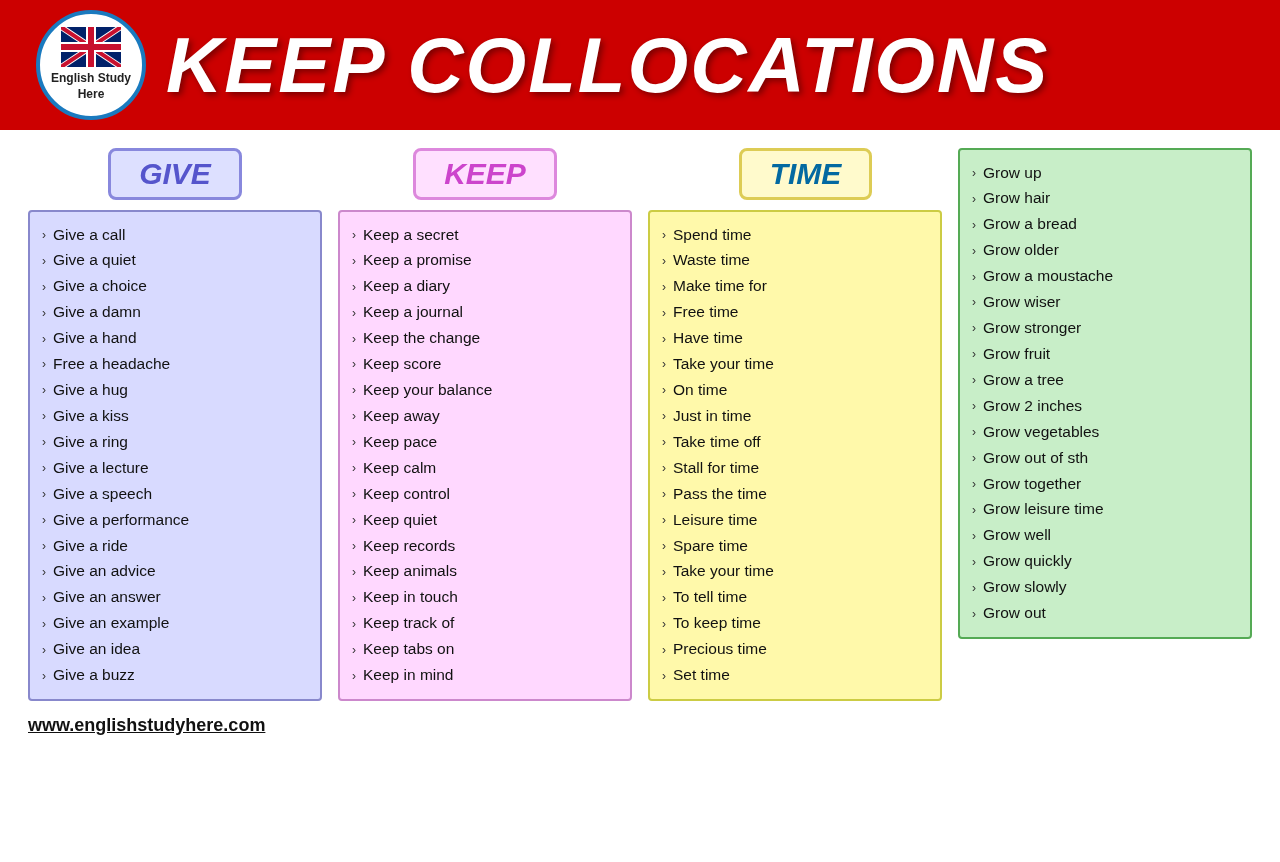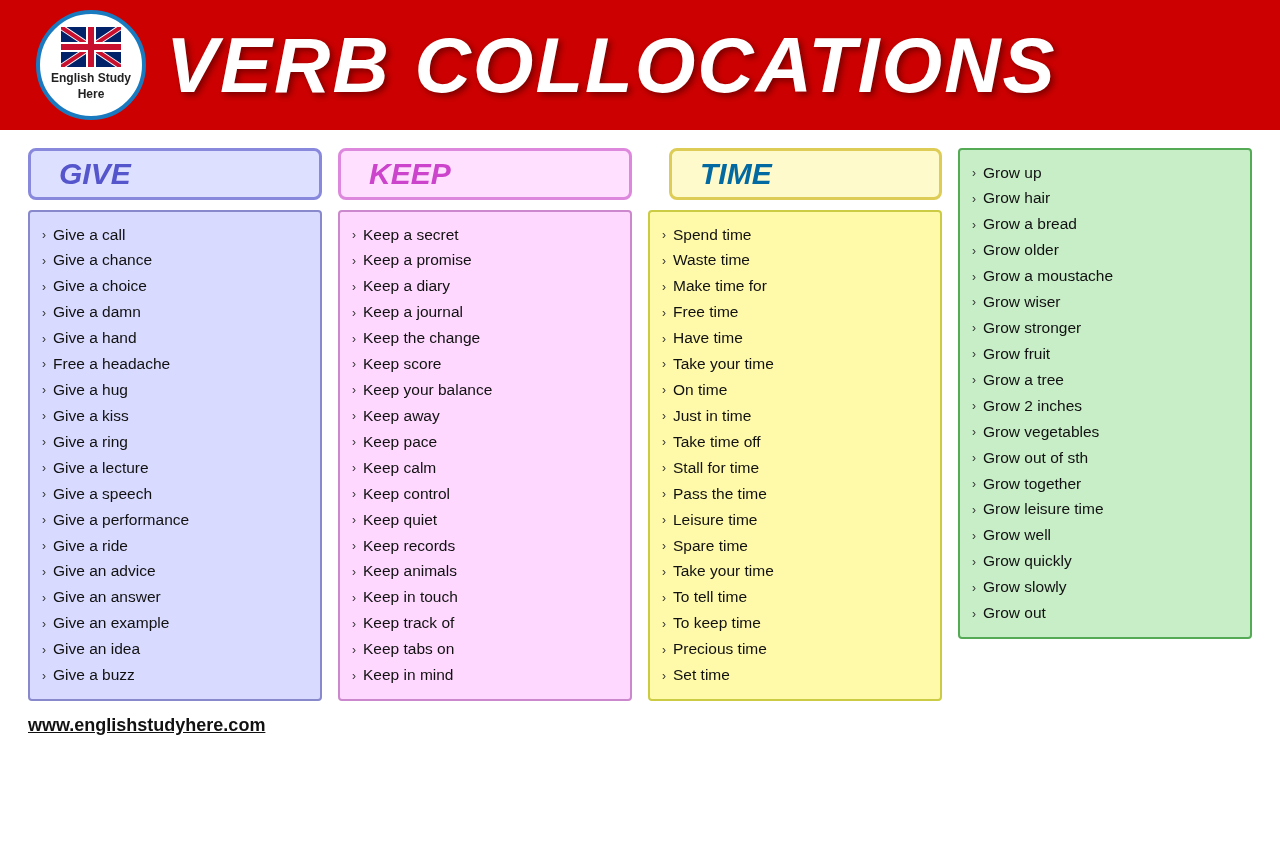--- a/index.html
+++ b/index.html
@@ -70,20 +70,21 @@
     .columns {
       display: flex;
       gap: 16px;
       justify-content: space-between;
     }
 
     .col {
       flex: 1;
       display: flex;
       flex-direction: column;
+      align-items: center;
     }
 
     
     .col-header {
       font-size: 30px;
       font-weight: 900;
       padding: 6px 28px;
       border-radius: 8px;
       border: 3px solid;
       margin-bottom: 10px;
@@ -182,37 +183,37 @@
         <line x1="0" y1="20" x2="60" y2="20" stroke="#fff" stroke-width="10"></line>
         <line x1="30" y1="0" x2="30" y2="40" stroke="#C8102E" stroke-width="6"></line>
         <line x1="0" y1="20" x2="60" y2="20" stroke="#C8102E" stroke-width="6"></line>
       </svg>
     </div>
     <div class="logo-text">
       <span>English Study</span><br>
       <span>Here</span>
     </div>
   </div>
-  <div class="header-title">VERB COLLOCATIONS</div>
+  <div class="header-title">KEEP COLLOCATIONS</div>
 </div>
 
 <div class="main">
   <div class="columns" id="columns-container">
 
   <div class="col">
         <div class="col-header give">GIVE</div>
         <div class="col-list-wrap">
           <div class="col-list give">
             <div class="list-item">
               <span class="list-arrow">›</span>
               <span>Give a call</span>
             </div>
             <div class="list-item">
               <span class="list-arrow">›</span>
-              <span>Give a chance</span>
+              <span>Give a quiet</span>
             </div>
             <div class="list-item">
               <span class="list-arrow">›</span>
               <span>Give a choice</span>
             </div>
             <div class="list-item">
               <span class="list-arrow">›</span>
               <span>Give a damn</span>
             </div>
             <div class="list-item">

